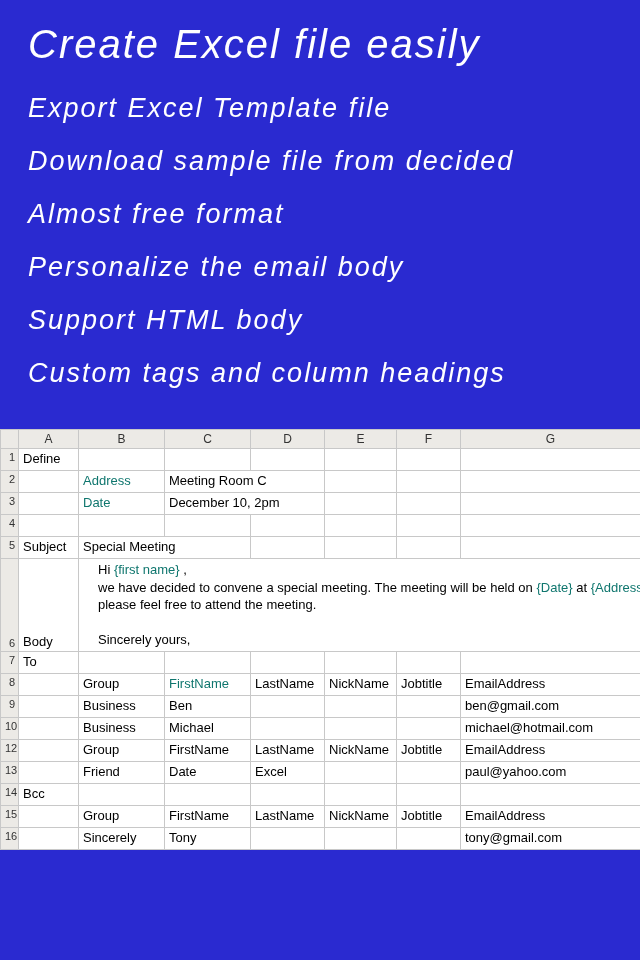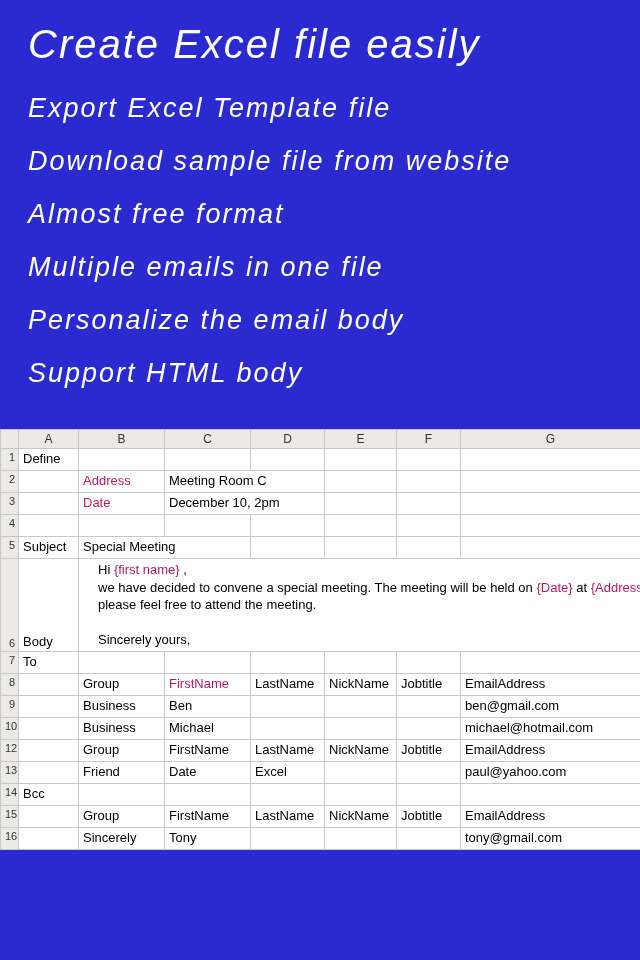--- a/index.html
+++ b/index.html
@@ -66,40 +66,40 @@
     width: 18px;
   }
   col.rh { width: 18px; }
   col.cA { width: 60px; }
   col.cB { width: 86px; }
   col.cC { width: 86px; }
   col.cD { width: 74px; }
   col.cE { width: 72px; }
   col.cF { width: 64px; }
   col.cG { width: 180px; }
-  .red { color: #be185d; }
+  .red { color: #0f766e; }
   td.bodycell {
     white-space: normal;
     line-height: 1.35;
     height: auto;
     padding: 4px 4px 6px 4px;
   }
   td.bodycell .line { display: block; margin-left: 15px; }
 </style>
 </head>
 <body>
 
 <div class="hero">
   <h1>Create Excel file easily</h1>
   <div class="feat">Export Excel Template file</div>
-  <div class="feat">Download sample file from website</div>
+  <div class="feat">Download sample file from decided</div>
   <div class="feat">Almost free format</div>
-  <div class="feat">Multiple emails in one file</div>
   <div class="feat">Personalize the email body</div>
   <div class="feat">Support HTML body</div>
+  <div class="feat">Custom tags and column headings</div>
 </div>
 
 <div class="sheet">
 <table class="grid">
   <colgroup>
     <col class="rh">
         <col class="cA">
         <col class="cB">
         <col class="cC">
         <col class="cD">

